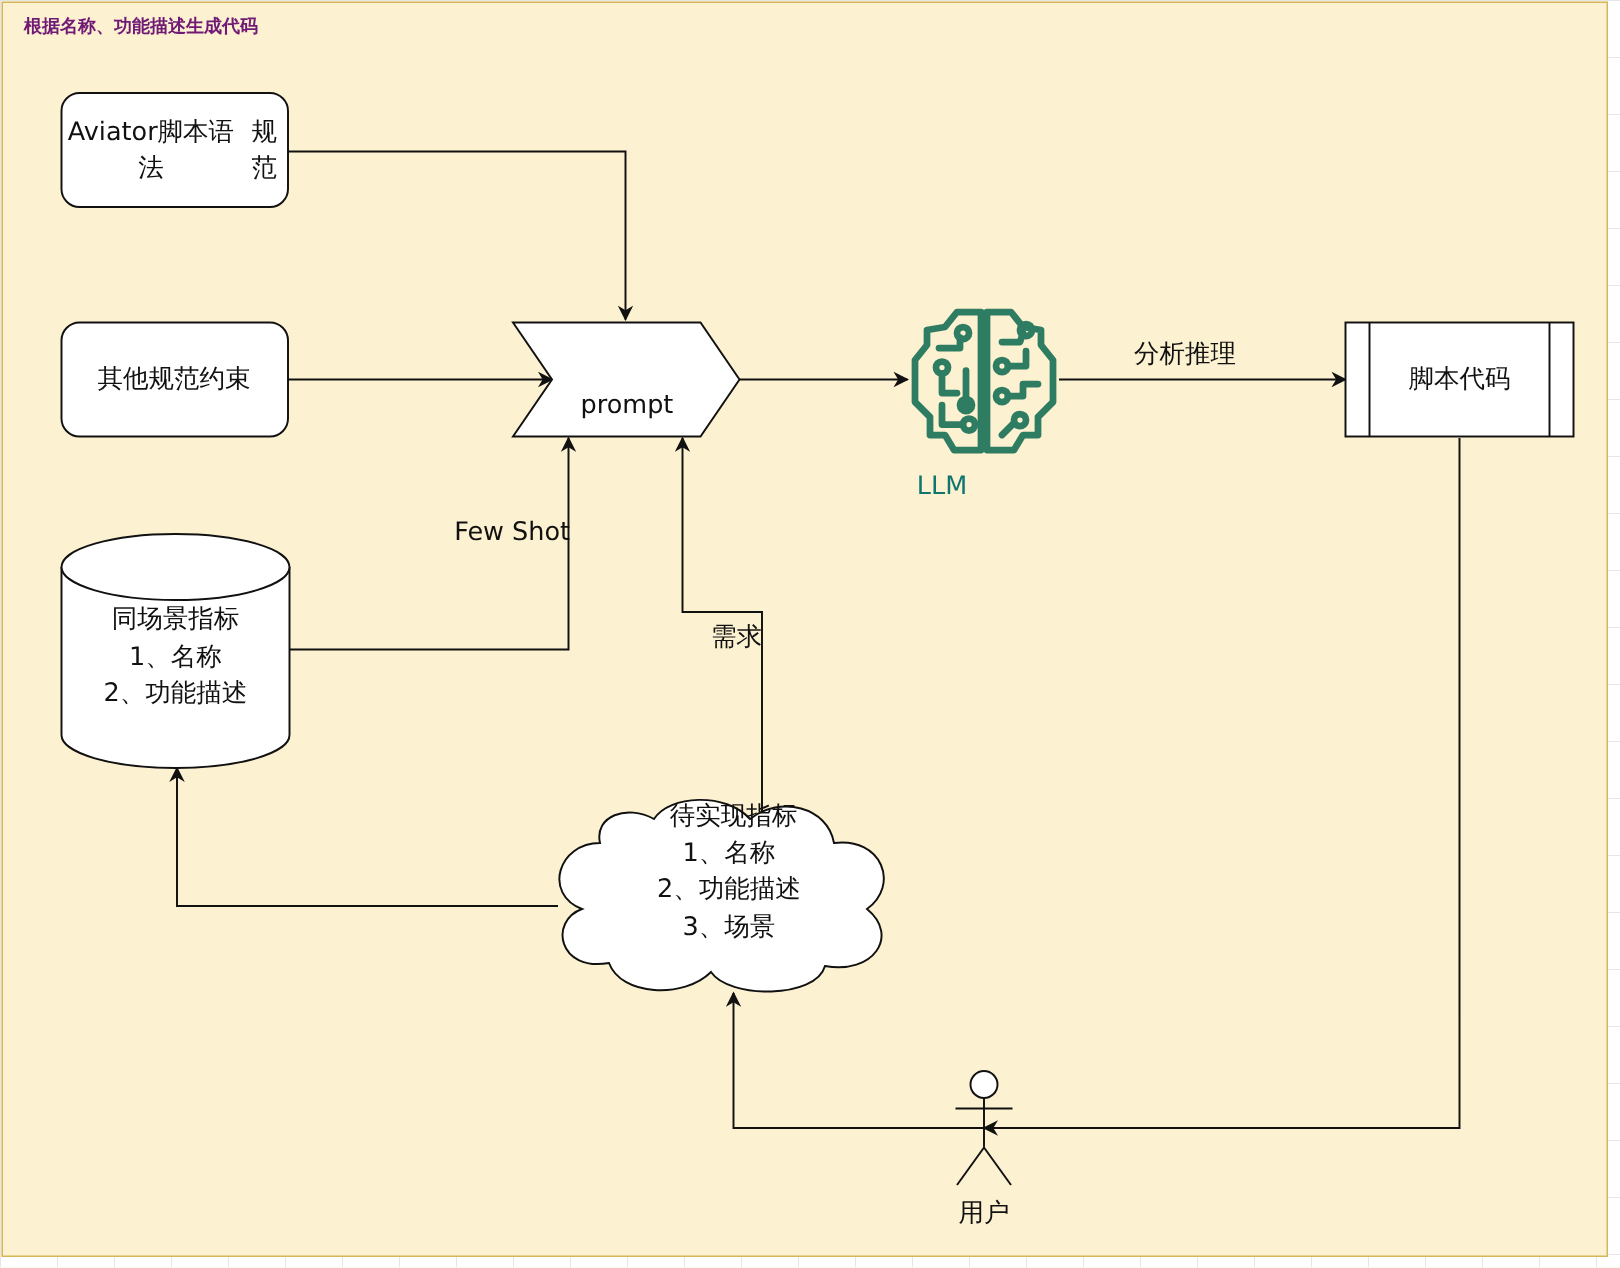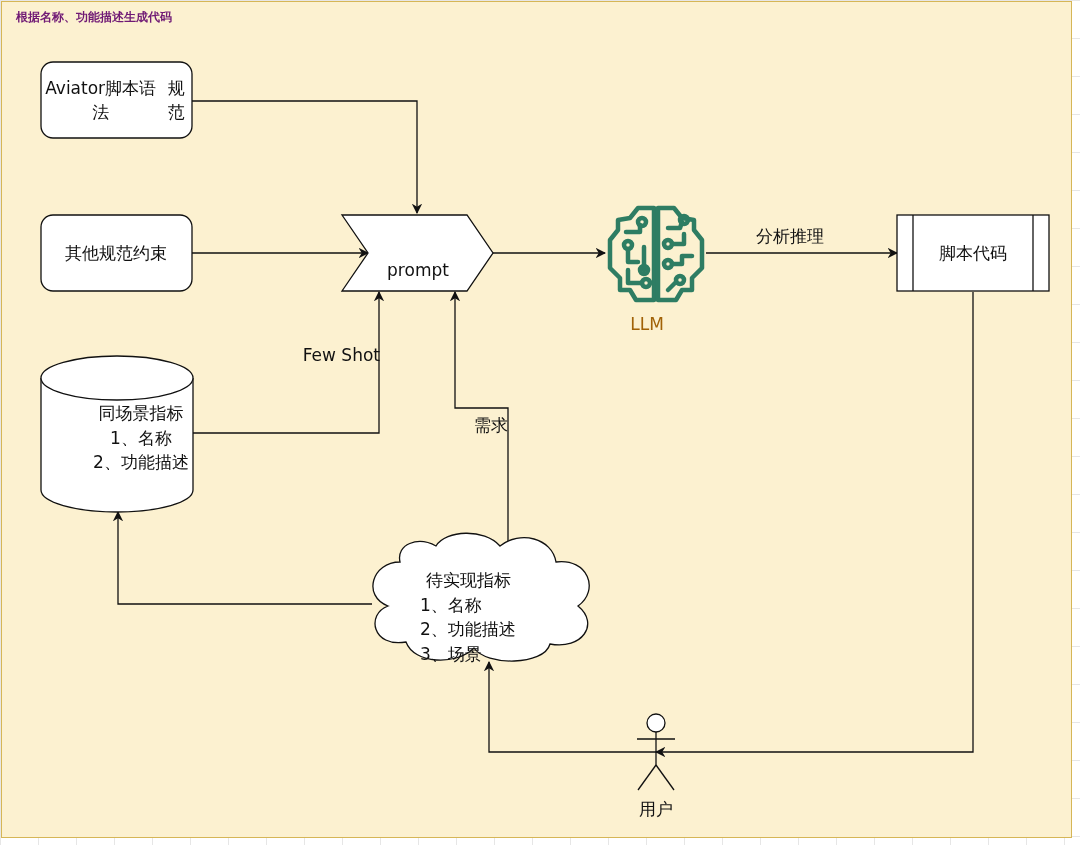--- a/index.html
+++ b/index.html
@@ -103,29 +103,29 @@
   </g>
 </svg>
 
 <div class="lbl box-label" style="left:41px;top:62px;width:151px;height:76px;">
   <span>Aviator脚本语法</span>
   <span>规范</span>
 </div>
 <div class="lbl box-label" style="left:41px;top:215px;width:150px;height:76px;">其他规范约束</div>
 <div class="lbl box-label" style="left:368px;top:232px;width:100px;height:76px;">prompt</div>
 <div class="lbl box-label" style="left:913px;top:215px;width:120px;height:76px;border-radius:15px;">脚本代码</div>
-<div class="lbl" style="left:607px;top:312px;width:80px;color:#a16207;">LLM</div>
+<div class="lbl" style="left:588px;top:312px;width:80px;color:#0f766e;">LLM</div>
 
-<div class="lbl" style="left:41px;top:401px;width:152px;line-height:24.5px;margin-left:24px;">
+<div class="lbl" style="left:41px;top:401px;width:152px;line-height:24.5px;">
   <div>同场景指标</div>
   <div>1、名称</div>
   <div>2、功能描述</div>
 </div>
 
-<div class="lbl" style="left:412px;top:568px;width:140px;line-height:24.5px;text-align:left;">
+<div class="lbl" style="left:412px;top:532px;width:140px;line-height:24.5px;text-align:center;">
   <div style="padding-left:14px;">待实现指标</div>
   <div style="padding-left:8px;">1、名称</div>
   <div style="padding-left:8px;">2、功能描述</div>
   <div style="padding-left:8px;">3、场景</div>
 </div>
 
 <div class="lbl" style="left:616px;top:797px;width:80px;">用户</div>
 
 <div class="lbl" style="left:290px;top:343px;width:90px;text-align:right;">Few Shot</div>
 <div class="lbl" style="left:474px;top:413px;width:50px;text-align:left;">需求</div>

